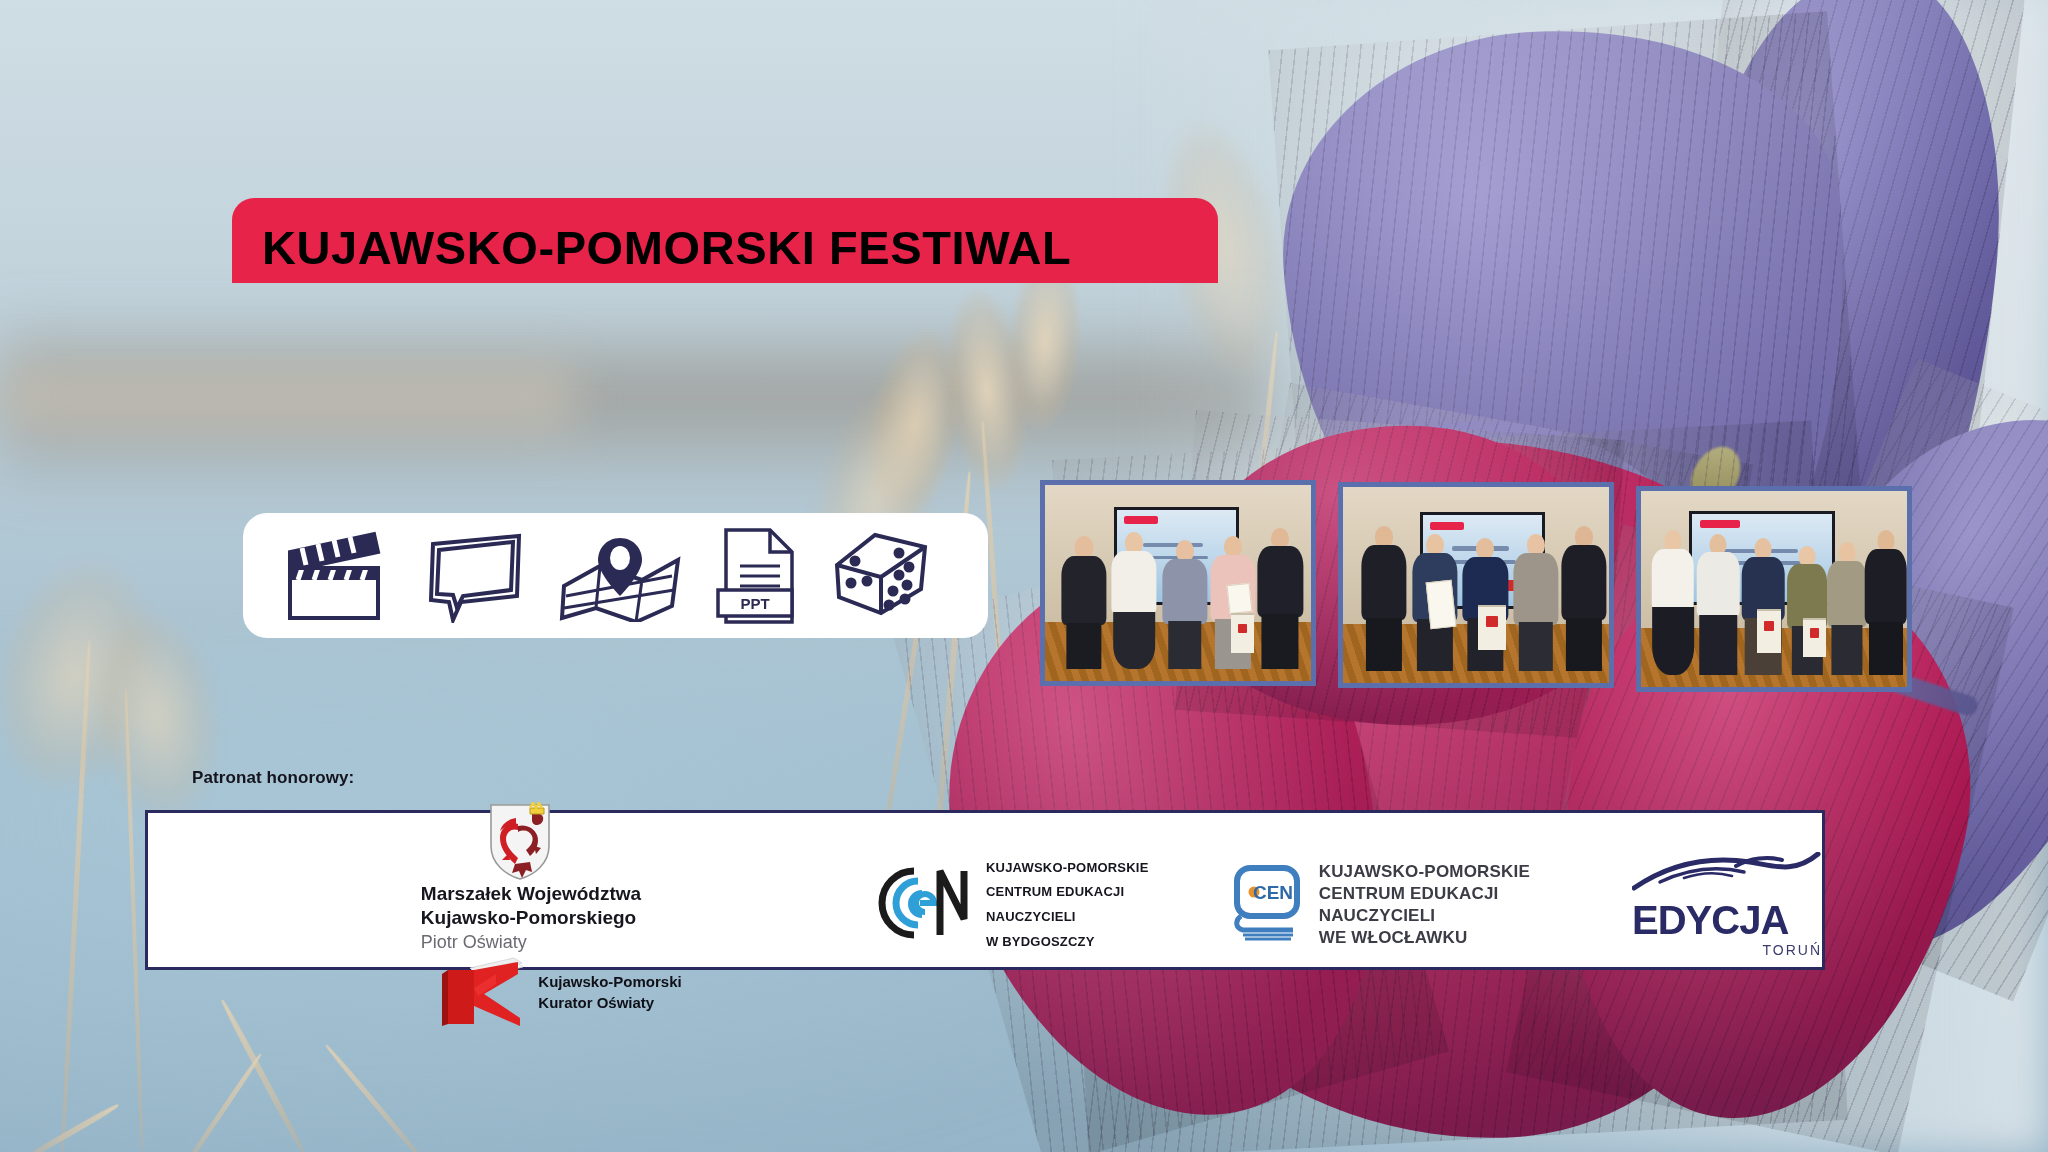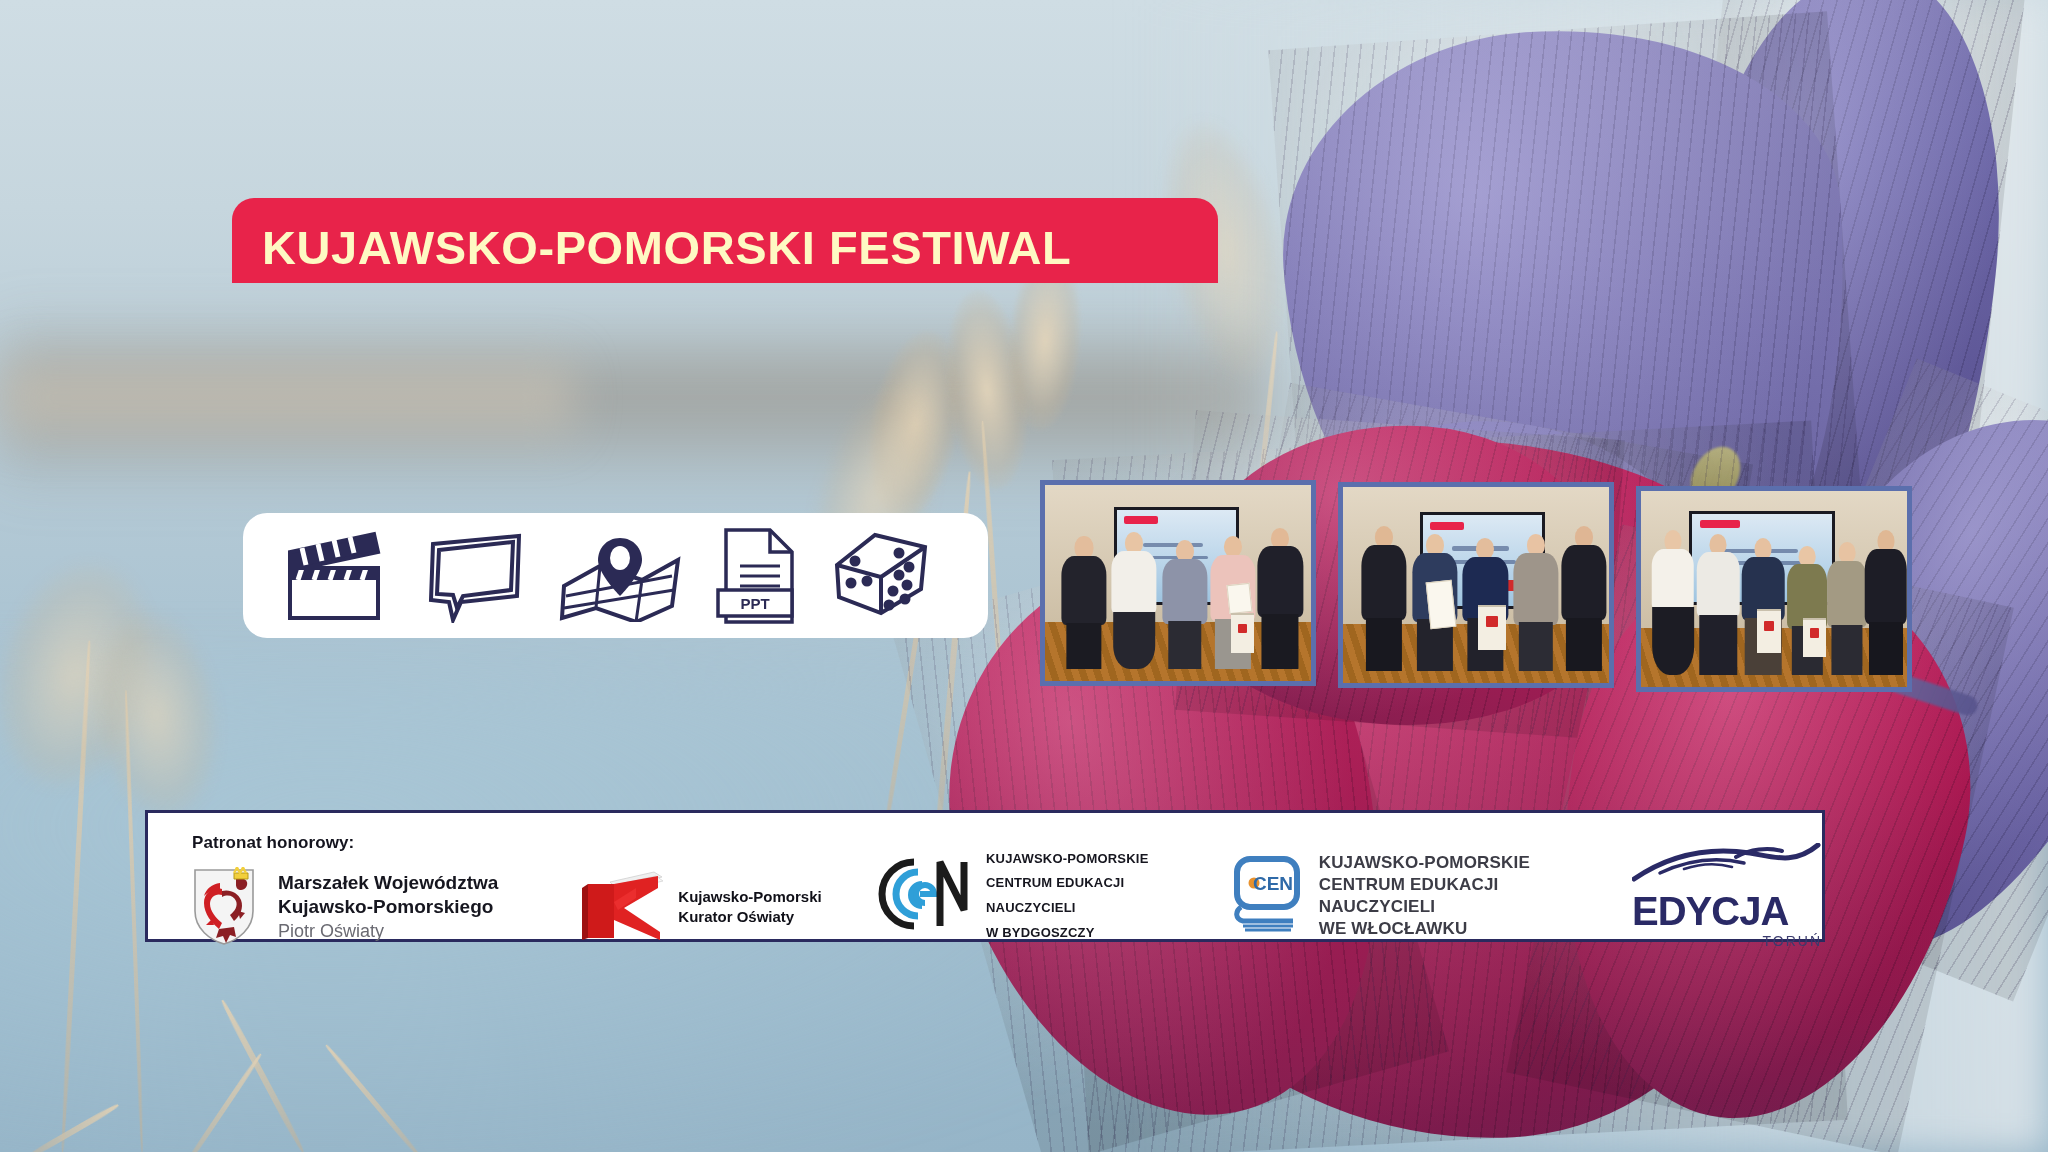--- a/index.html
+++ b/index.html
@@ -78,21 +78,21 @@
     border-radius:50% 50% 45% 45%; filter:blur(.8px); opacity:.92;
   }
   .stem {
     position:absolute; background:linear-gradient(90deg,#6c6aa0,#57538c);
     border-radius:6px; filter:blur(1px); opacity:.9;
   }
 
   
   #titleBlock { position:absolute; left:232px; top:198px; z-index:40; }
   .band {
-    background:#e8234a; color:#fef9c3;
+    background:#e8234a; color:#000000;
     font-weight:bold; font-size:47px; letter-spacing:.6px;
     line-height:1.0; white-space:nowrap;
     display:flex; align-items:center;
   }
   .band-1 {
     padding:26px 46px 12px 30px;
     border-radius:22px 22px 0 0;
     width:986px;
   }
   .band-2 {
@@ -149,29 +149,29 @@
   .p-head { position:absolute; left:50%; transform:translateX(-50%); border-radius:50% 50% 46% 46%; }
   .p-body { position:absolute; left:50%; transform:translateX(-50%); border-radius:28% 28% 10% 10%; }
   .p-legs { position:absolute; left:50%; transform:translateX(-50%); }
   .bag { position:absolute; background:#f3eee2; border-top:2px solid #c9c0ac; }
   .bag::after{ content:""; position:absolute; left:30%; top:22%; width:40%; height:26%;
                background:#d12a2a; border-radius:1px; }
   .cert { position:absolute; background:#faf7ee; border:1px solid #ddd4c0; transform:rotate(-6deg); }
 
   
   #sponsors {
-    position:absolute; left:145px; top:810px; width:1680px; height:132px;
+    position:absolute; left:145px; top:810px; width:1680px; height:160px;
     background:#fff; border:3px solid #2a2a5e; z-index:40;
-    display:flex; align-items:flex-start;
+    display:flex; align-items:center;
   }
   .sp-left { width:700px; position:relative; padding:20px 0 0 44px; }
   .sp-divider { width:2px; background:#8d8d96; margin:26px 0; }
   .sp-right { flex:1; position:relative; padding:20px 0 0 28px; }
   .sp-kicker { font-size:17px; font-weight:bold; color:#14141e; letter-spacing:.1px; }
-  .sp-row { display:flex; align-items:center; margin-top:14px; }
+  .sp-row { display:flex; align-items:center; margin-top:14px;flex-direction:column; }
 
   .crest { width:64px; height:80px; position:relative; }
 
   .marsz { margin-left:22px; line-height:1.22; }
   .marsz .b { font-weight:bold; font-size:19px; color:#16161f; }
   .marsz .n { font-size:18px; color:#6a6a72; margin-top:3px; }
 
   .kurator-wrap { display:flex; align-items:center; margin-left:82px; }
   .kurator-txt { margin-left:12px; font-weight:bold; font-size:15px; color:#101018; line-height:1.35; }
 

